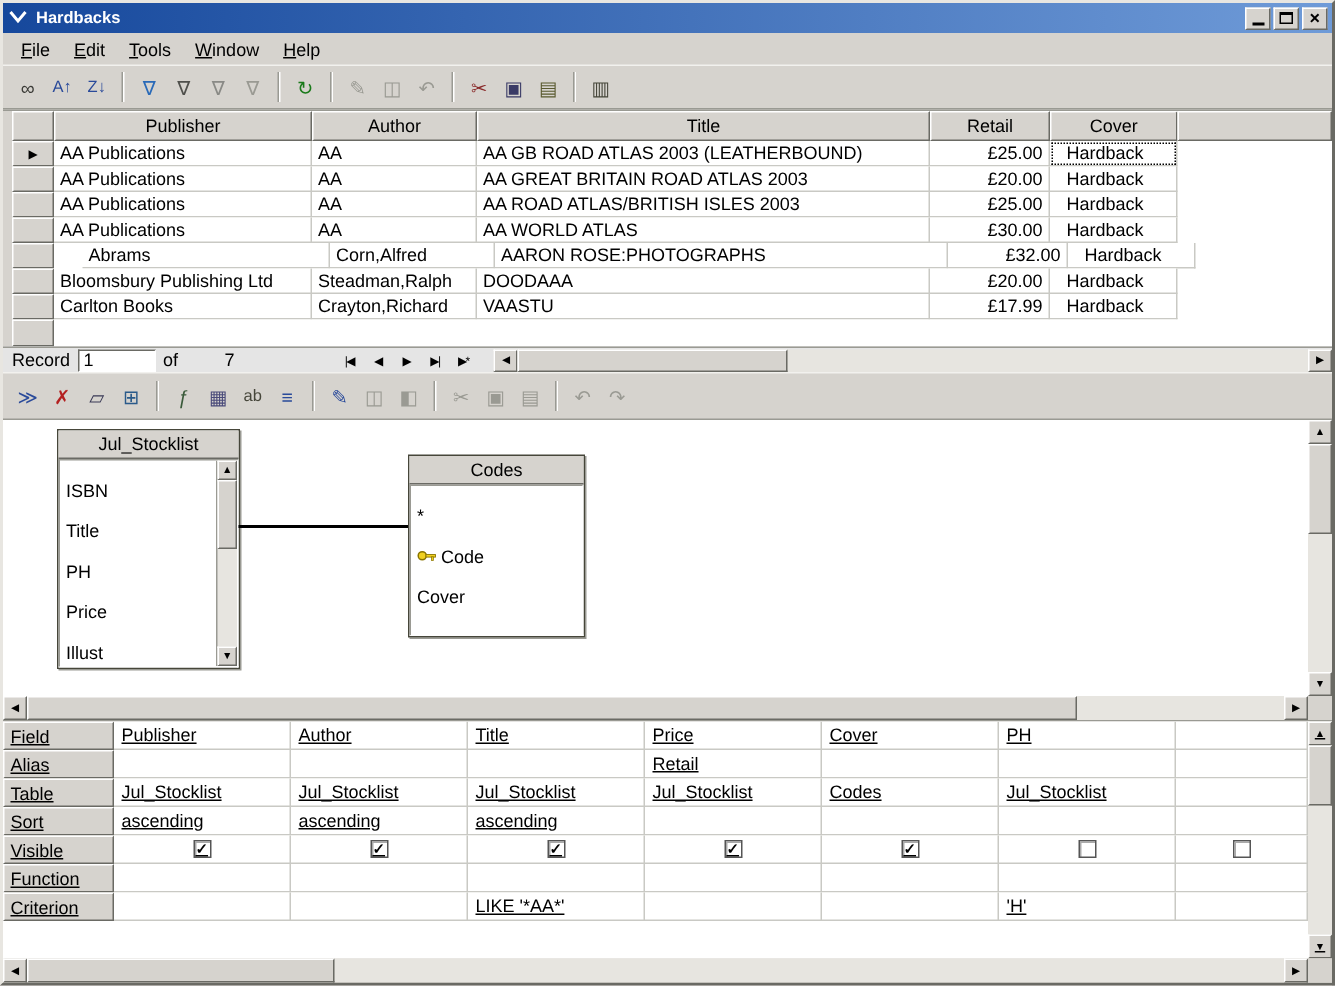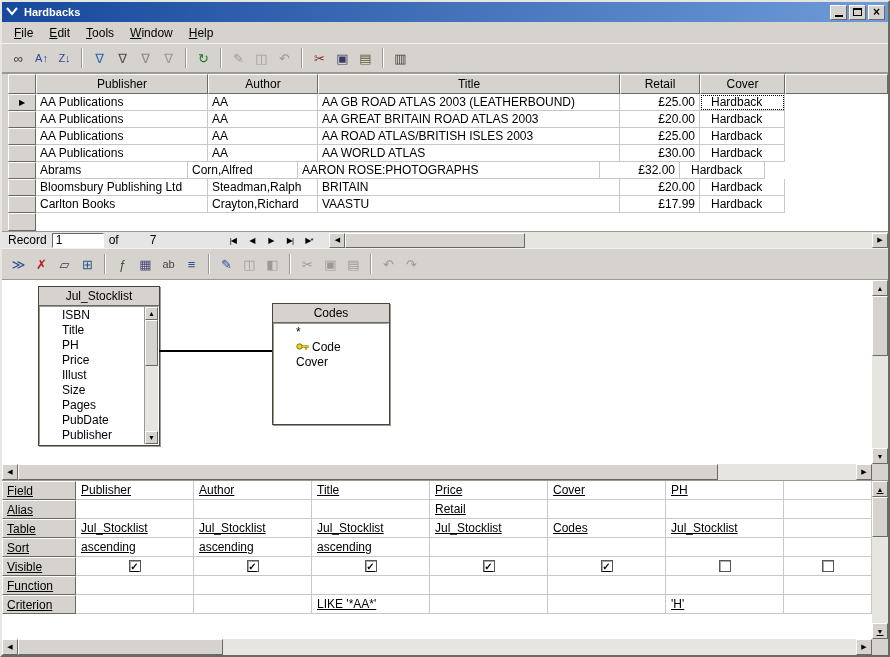--- a/index.html
+++ b/index.html
@@ -85,22 +85,22 @@
   
   .canvas-wrap { flex: 0 0 185px; display: flex; border-top: 1px solid #9a9a93; min-height: 0; }
   .canvas { flex: 1; background: #fff; position: relative; overflow: hidden; }
   .tbox { position: absolute; background: #fff; border: 1px solid #46463a;
           box-shadow: 1px 1px 0 #9a9a93; display: flex; flex-direction: column; }
   .tbox-title { flex: 0 0 19px; background: #d6d3ce; border-bottom: 1px solid #6a6a64;
                 text-align: center; line-height: 18px; }
   .tbox-body { flex: 1; display: flex; overflow: hidden; border: 1px solid;
                border-color: #9a9a93 #fff #fff #9a9a93; }
   .tbox-list { flex: 1; overflow: hidden; padding-top: 1px; }
-  .fld { height: 15px; line-height: 15px; padding-left: 22px; display: flex; align-items: center;
-         gap: 3px; white-space: nowrap; }
+  .fld { height: 15px; line-height: 15px; padding-left: 4px; display: flex; align-items: center;
+         gap: 3px; white-space: nowrap; margin-top: 12px; }
   .tbox-scroll { flex: 0 0 14px; width: 14px; display: flex; flex-direction: column;
                  background: #e7e5e0; border-left: 1px solid #9a9a93; }
   .tbox-scroll .sbtn { flex: 0 0 13px; width: auto; height: 13px; }
   .joinline { position: absolute; left: 157px; top: 70px; width: 113px; height: 2px; background: #000; }
 
   
   .qgrid-wrap { flex: 1; display: flex; border-top: 1px solid #9a9a93; min-height: 0; text-decoration: underline; }
   .qgrid { flex: 1; background: #fff; overflow: hidden; }
   .qg-row { display: flex; height: 19px; }
   .qg-label { background: #d6d3ce; border: 1px solid; border-color: #fff #6a6a64 #6a6a64 #fff;
@@ -204,31 +204,31 @@
         <div class="dg-row">
           <div class="dg-rowhdr" style="width: 28px;"></div>
           <div class="dg-cell" style="width: 172px;">AA Publications</div>
           <div class="dg-cell" style="width: 110px;">AA</div>
           <div class="dg-cell" style="width: 302px;">AA WORLD ATLAS</div>
           <div class="dg-cell num" style="width: 80px;">£30.00</div>
           <div class="dg-cell cover" style="width: 85px;">Hardback</div>
         </div>
         <div class="dg-row">
           <div class="dg-rowhdr" style="width: 28px;"></div>
-          <div class="dg-cell" style="width: 152px;">Abrams</div>
+          <div class="dg-cell" style="width: 165px; margin-left: 19px;">Abrams</div>
           <div class="dg-cell" style="width: 110px;">Corn,Alfred</div>
           <div class="dg-cell" style="width: 302px;">AARON ROSE:PHOTOGRAPHS</div>
           <div class="dg-cell num" style="width: 80px;">£32.00</div>
           <div class="dg-cell cover" style="width: 85px;">Hardback</div>
         </div>
         <div class="dg-row">
           <div class="dg-rowhdr" style="width: 28px;"></div>
           <div class="dg-cell" style="width: 172px;">Bloomsbury Publishing Ltd</div>
           <div class="dg-cell" style="width: 110px;">Steadman,Ralph</div>
-          <div class="dg-cell" style="width: 302px;">BRITAIN</div>
+          <div class="dg-cell" style="width: 302px;">DOODAAA</div>
           <div class="dg-cell num" style="width: 80px;">£20.00</div>
           <div class="dg-cell cover" style="width: 85px;">Hardback</div>
         </div>
         <div class="dg-row">
           <div class="dg-rowhdr" style="width: 28px;"></div>
           <div class="dg-cell" style="width: 172px;">Carlton Books</div>
           <div class="dg-cell" style="width: 110px;">Crayton,Richard</div>
           <div class="dg-cell" style="width: 302px;">VAASTU</div>
           <div class="dg-cell num" style="width: 80px;">£17.99</div>
           <div class="dg-cell cover" style="width: 85px;">Hardback</div>

